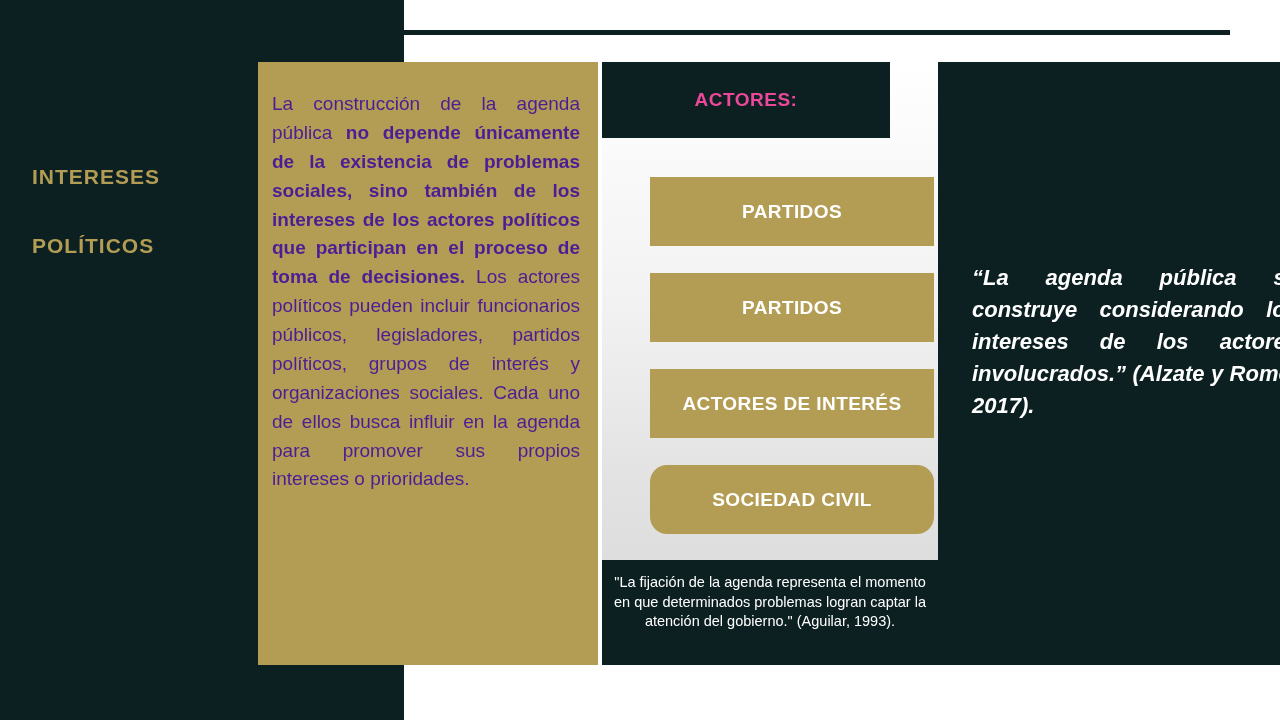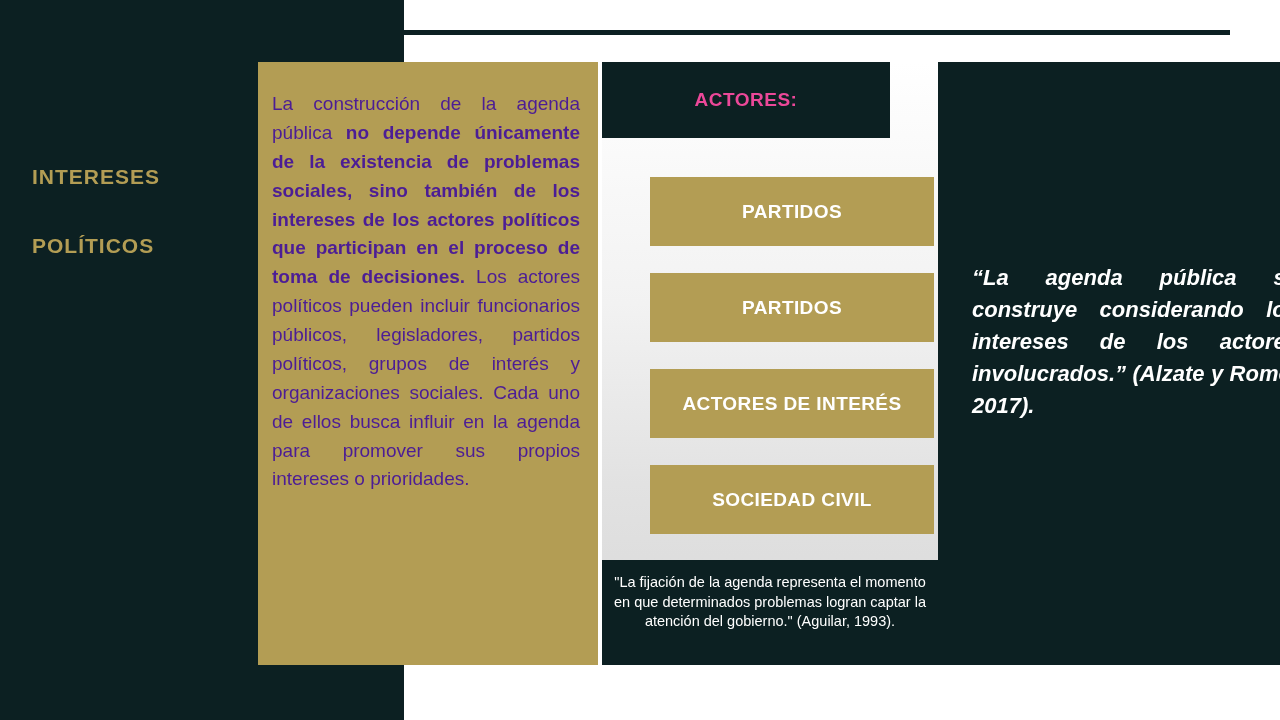--- a/index.html
+++ b/index.html
@@ -125,21 +125,21 @@
   }
   .actor-label {
     color: #ffffff;
     font-size: 19px;
     font-weight: bold;
     letter-spacing: 0.4px;
   }
   .actor-1 { top: 177px; }
   .actor-2 { top: 273px; }
   .actor-3 { top: 369px; }
-  .actor-4 { top: 465px; }
+  .actor-4 { top: 465px; border-radius: 17px; }
 
   .footnote {
     position: absolute;
     left: 602px;
     top: 560px;
     width: 336px;
     height: 105px;
     background: #0c2022;
     box-sizing: border-box;
     padding: 13px 10px 0 10px;

